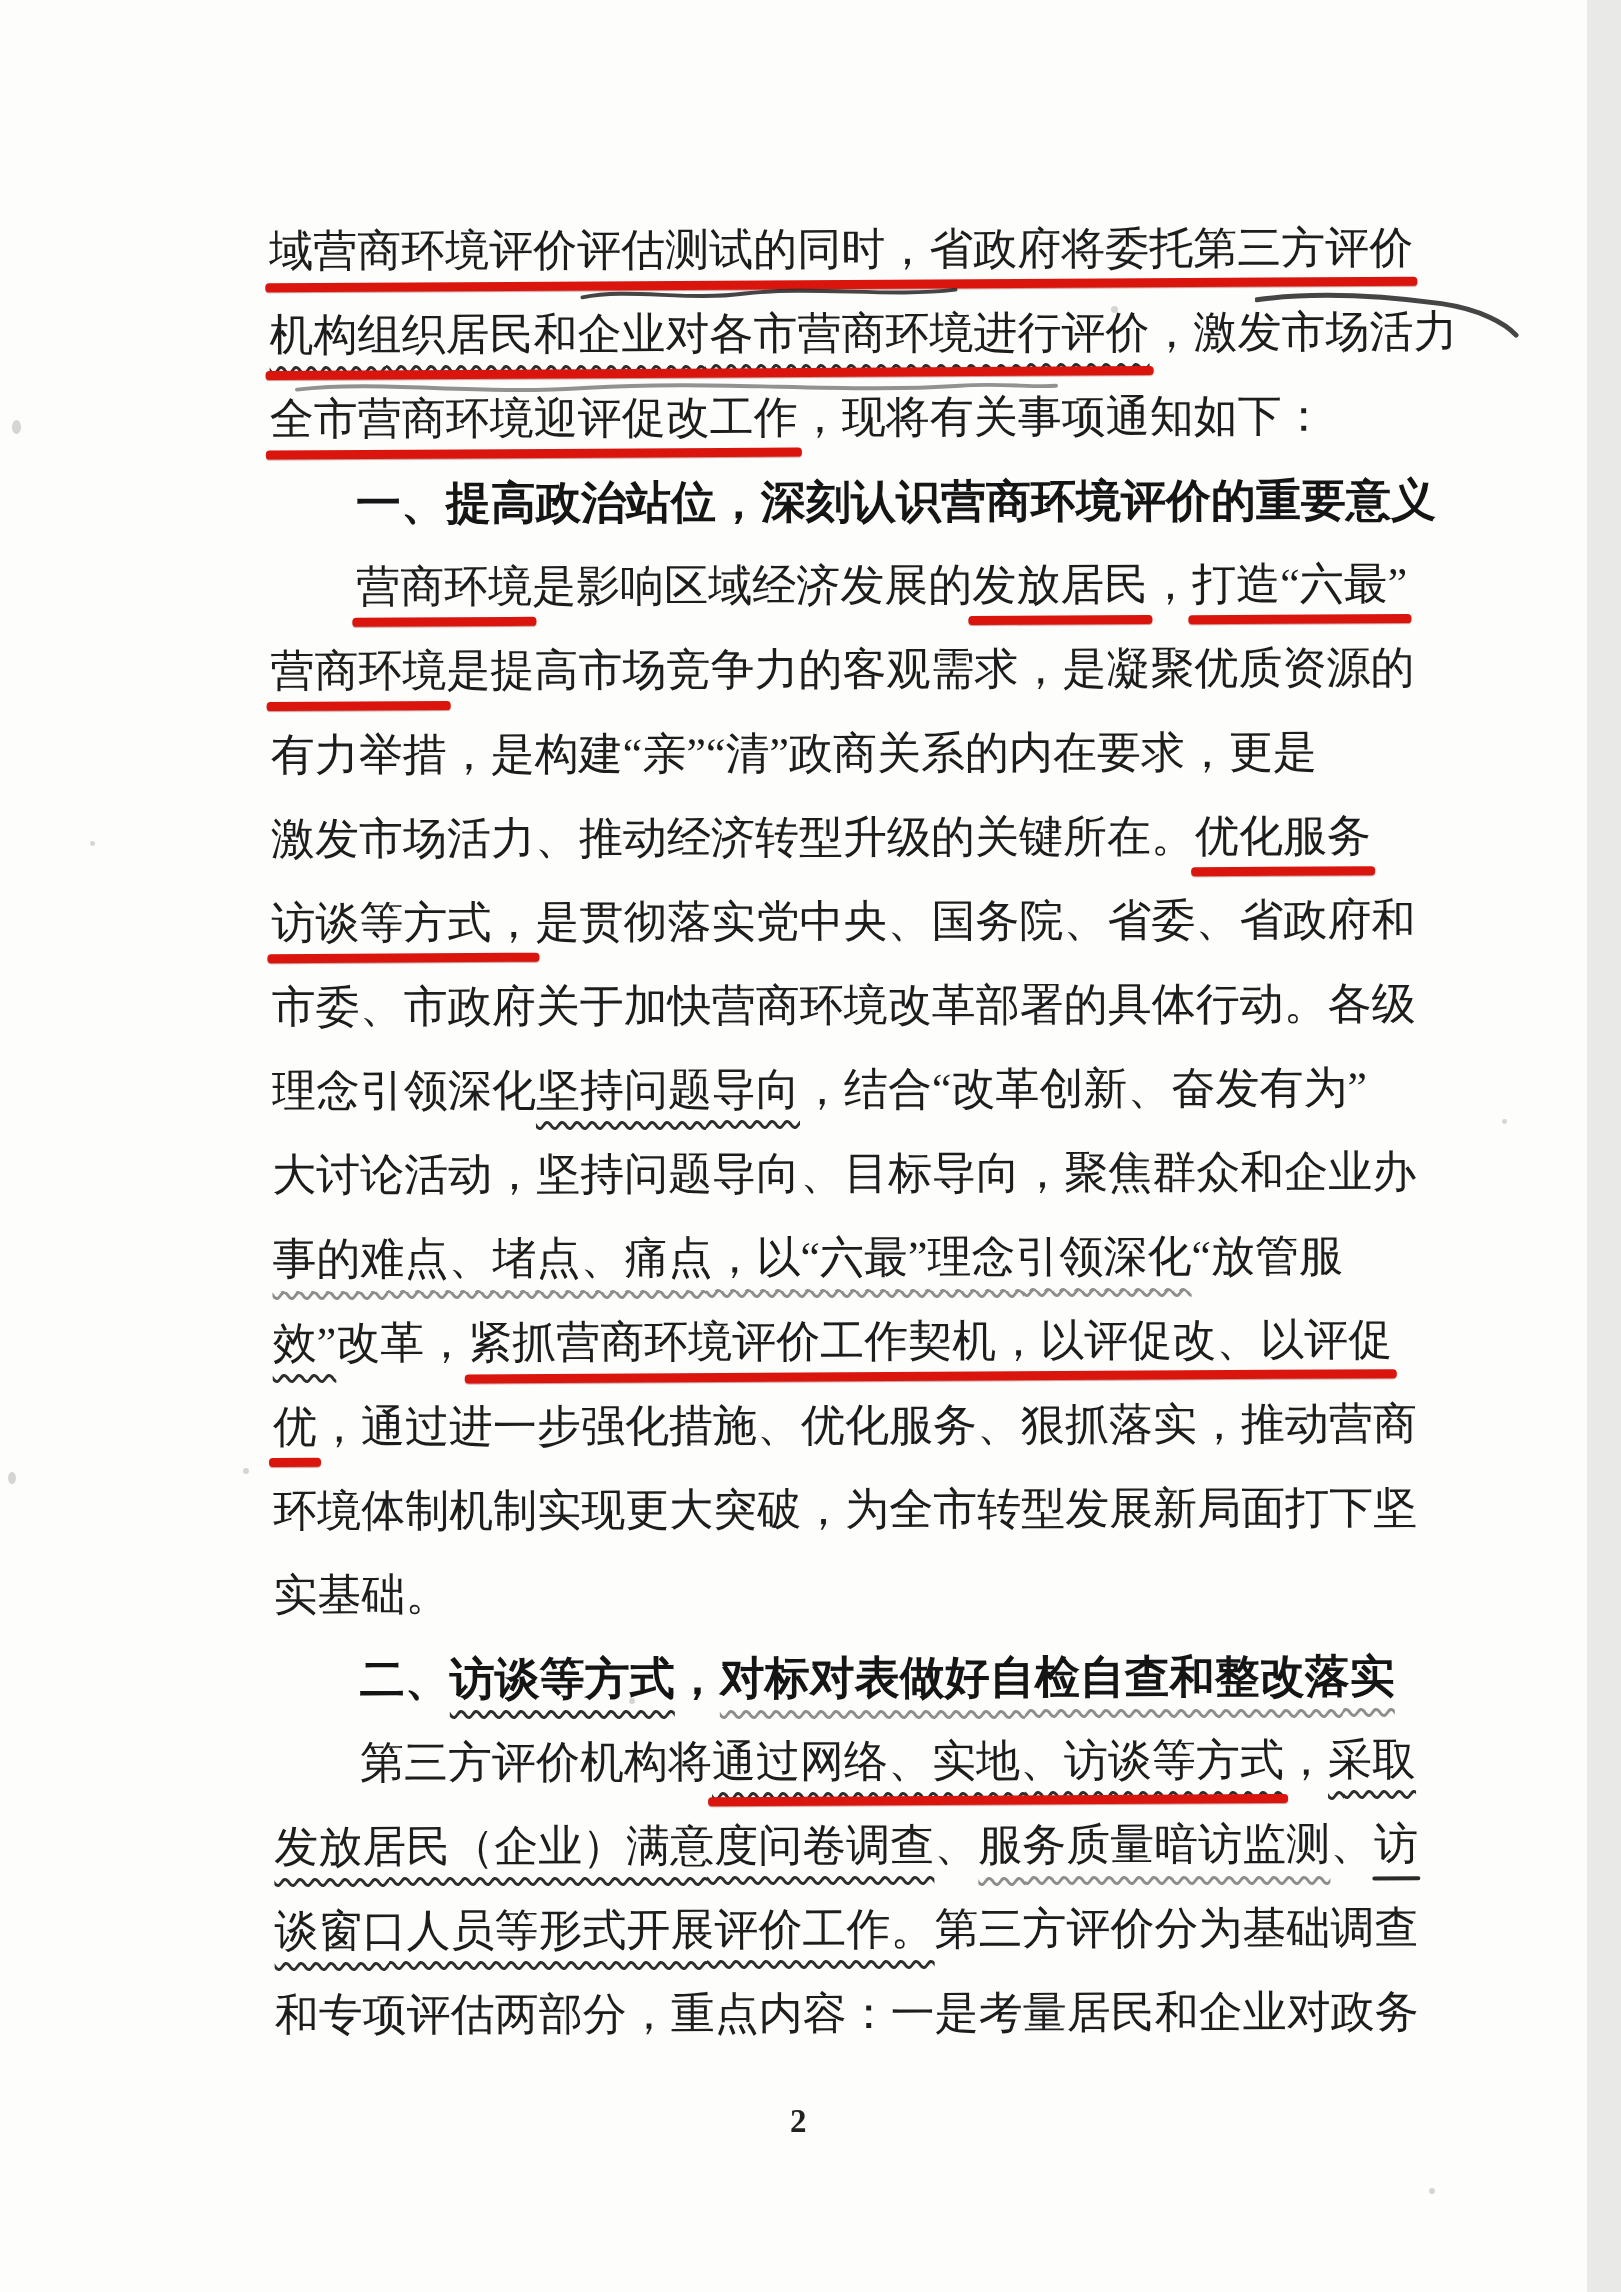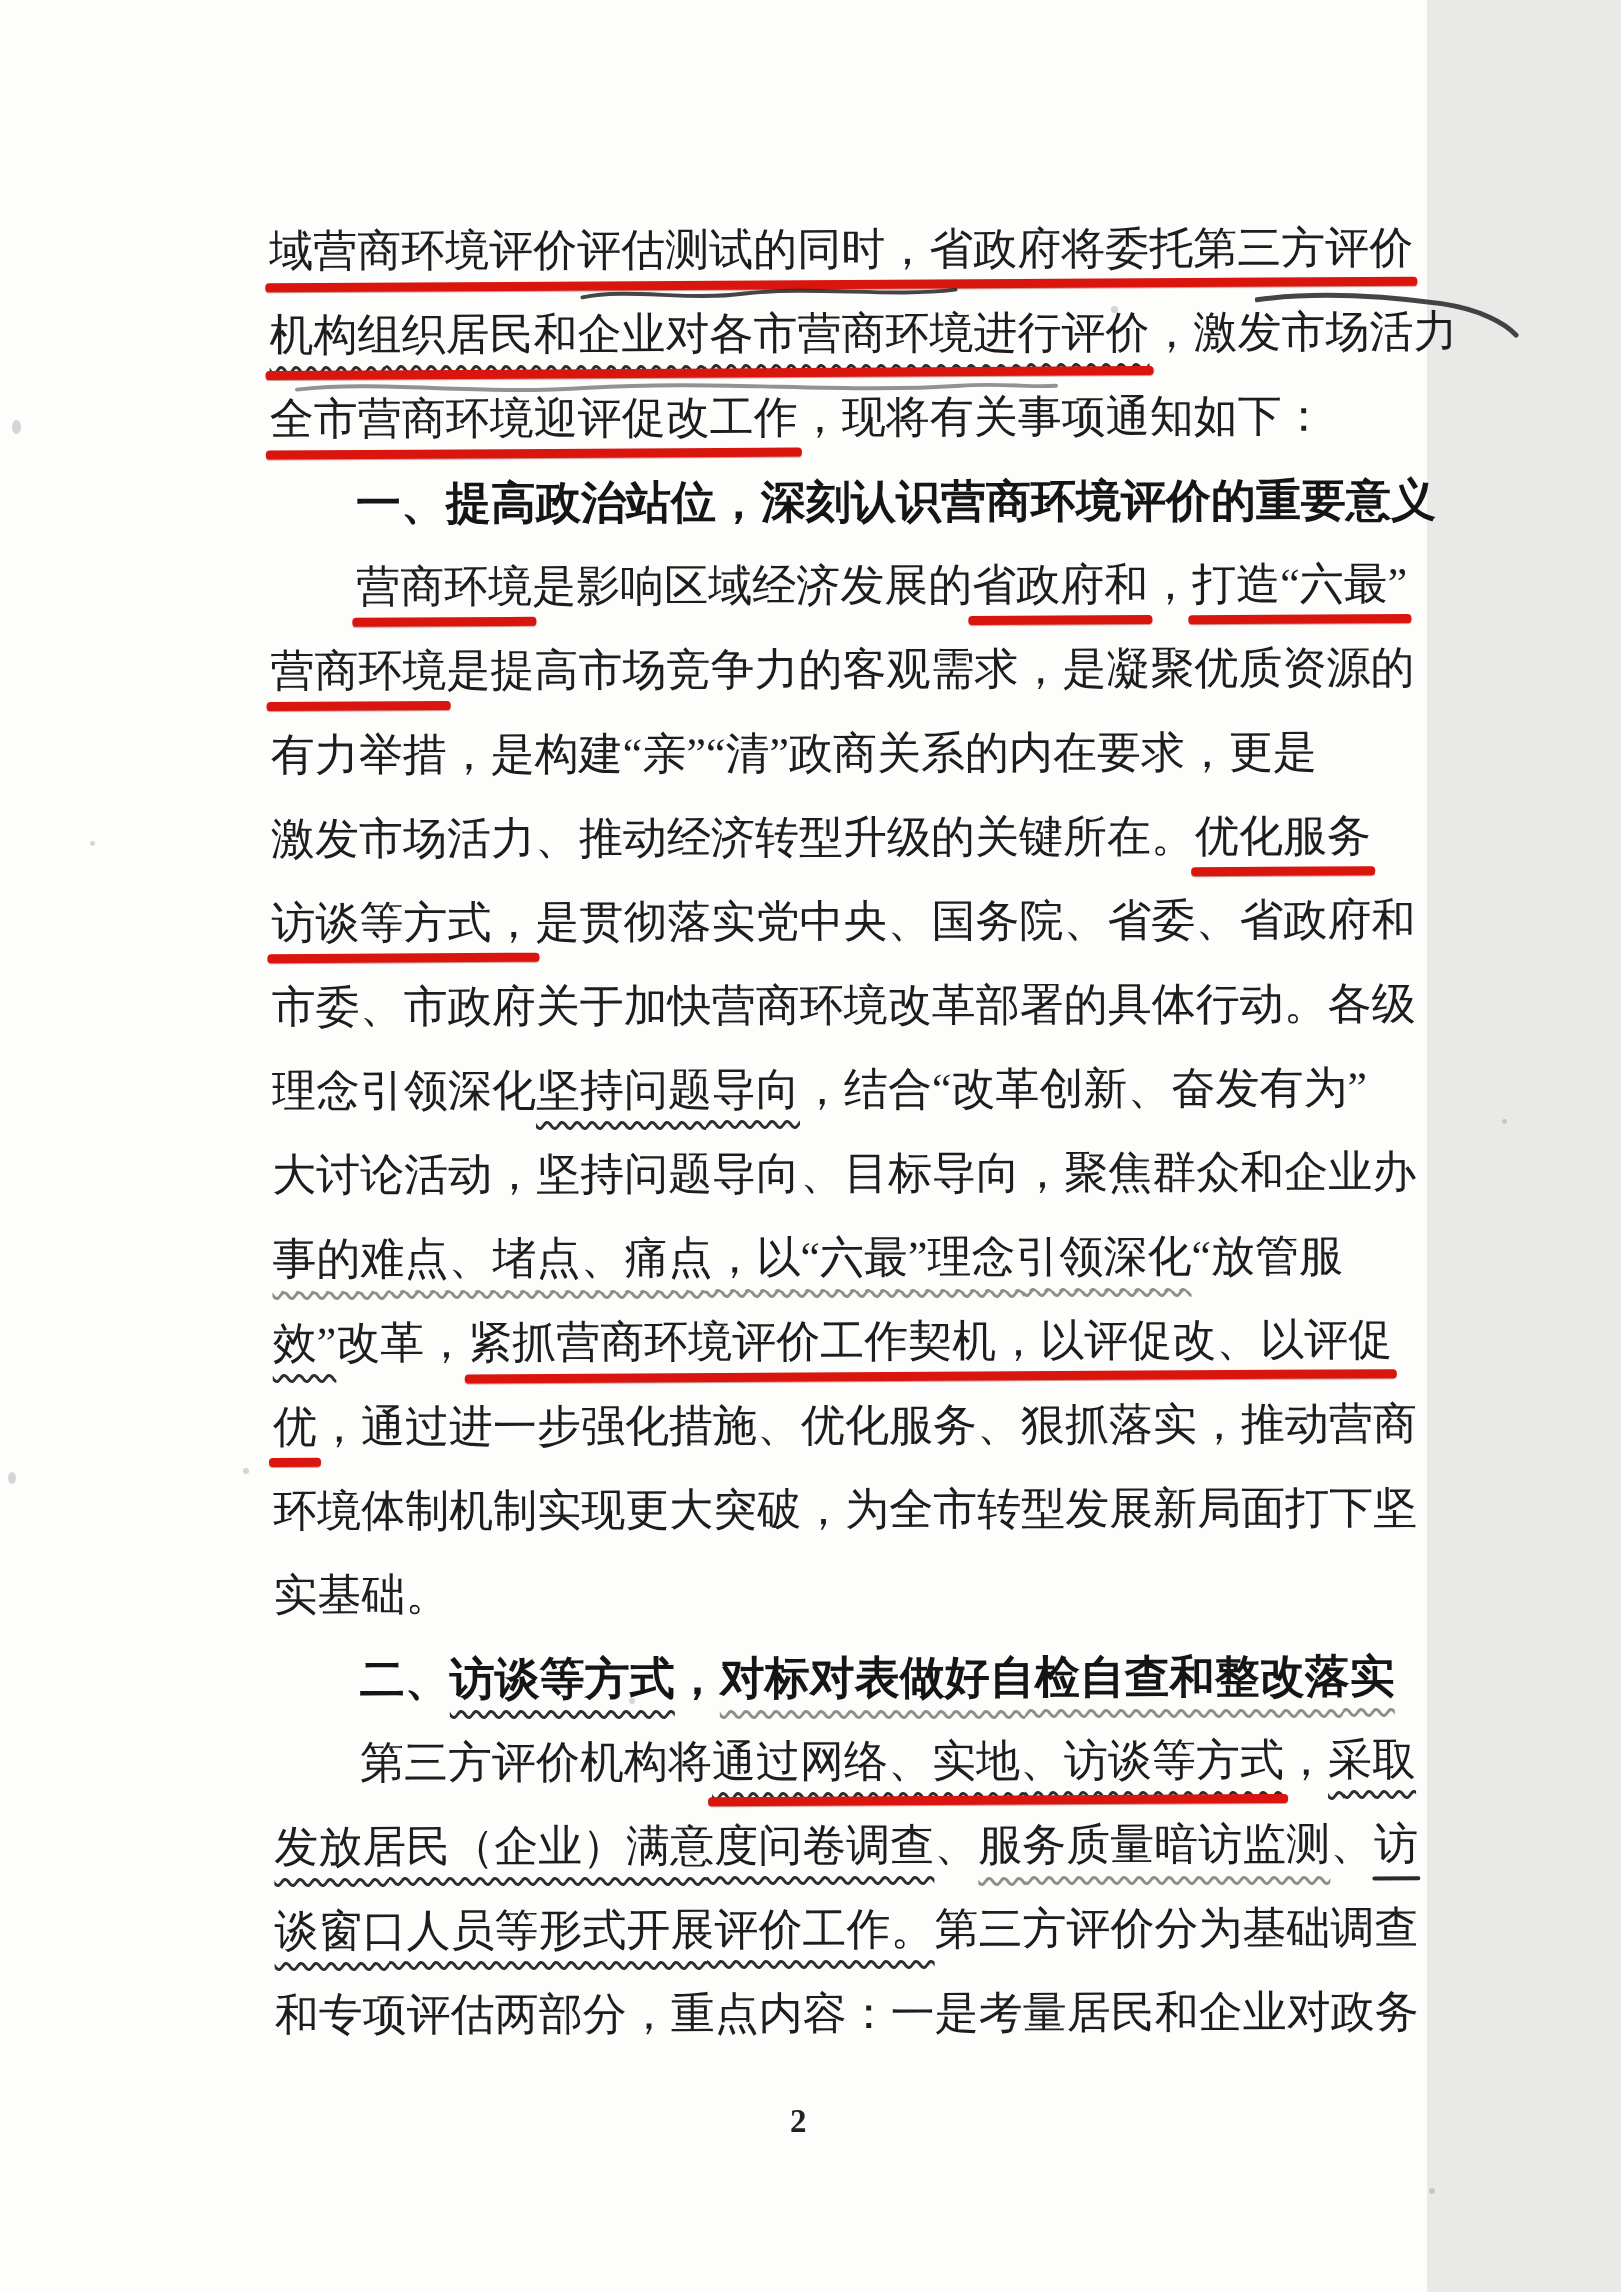--- a/index.html
+++ b/index.html
@@ -4,21 +4,21 @@
 <style>
   html,body{
     margin:0;padding:0;
     width:1621px;height:2293px;
     background:#e9e9e7;
     font-family:"Liberation Serif","DejaVu Serif",serif;
     overflow:hidden;
   }
   .page{
     position:absolute;left:0;top:0;
-    width:1427px;height:2293px;
+    width:1587px;height:2293px;
     background:#fdfdfc;
   }
   .textblock{
     position:absolute;left:272px;top:208px;width:1186px;
     transform:rotate(-0.18deg);
     color:#1d1d1d;
   }
   .line{
     height:84px;line-height:84px;font-size:44px;
     white-space:nowrap;
@@ -70,21 +70,21 @@
 </head>
 <body>
 
 <div class="page">
 
   <div class="textblock">
     <div class="line"><span class="m-red">域营商环境评价评估测试的同时，省政府将委托第三方评价</span></div>
     <div class="line"><span class="m-redwavy">机构组织居民和企业对各市营商环境进行评价</span><span>，激发市场活力</span></div>
     <div class="line"><span class="m-red">全市营商环境迎评促改工作</span><span>，现将有关事项通知如下：</span></div>
     <div class="line heading"><span>一、提高政治站位，深刻认识营商环境评价的重要意义</span></div>
-    <div class="line indent"><span class="m-red">营商环境</span><span>是影响区域经济发展的</span><span class="m-red">省政府和</span><span>，</span><span class="m-red">打造“六最”</span></div>
+    <div class="line indent"><span class="m-red">营商环境</span><span>是影响区域经济发展的</span><span class="m-red">发放居民</span><span>，</span><span class="m-red">打造“六最”</span></div>
     <div class="line"><span class="m-red">营商环境</span><span>是提高市场竞争力的客观需求，是凝聚优质资源的</span></div>
     <div class="line"><span>有力举措，是构建“亲”“清”政商关系的内在要求，更是</span></div>
     <div class="line"><span>激发市场活力、推动经济转型升级的关键所在。</span><span class="m-red">优化服务</span></div>
     <div class="line"><span class="m-red">访谈等方式，</span><span>是贯彻落实党中央、国务院、省委、省政府和</span></div>
     <div class="line"><span>市委、市政府关于加快营商环境改革部署的具体行动。各级</span></div>
     <div class="line"><span>理念引领深化</span><span class="m-wavy">坚持问题导向</span><span>，结合“改革创新、奋发有为”</span></div>
     <div class="line"><span>大讨论活动，坚持问题导向、目标导向，聚焦群众和企业办</span></div>
     <div class="line"><span class="m-wavylight">事的难点、堵点、痛点，以“六最”理念引领深化</span><span>“放管服</span></div>
     <div class="line"><span class="m-wavy">效”</span><span>改革，</span><span class="m-red">紧抓营商环境评价工作契机，以评促改、以评促</span></div>
     <div class="line"><span class="m-red">优</span><span>，通过进一步强化措施、优化服务、狠抓落实，推动营商</span></div>

